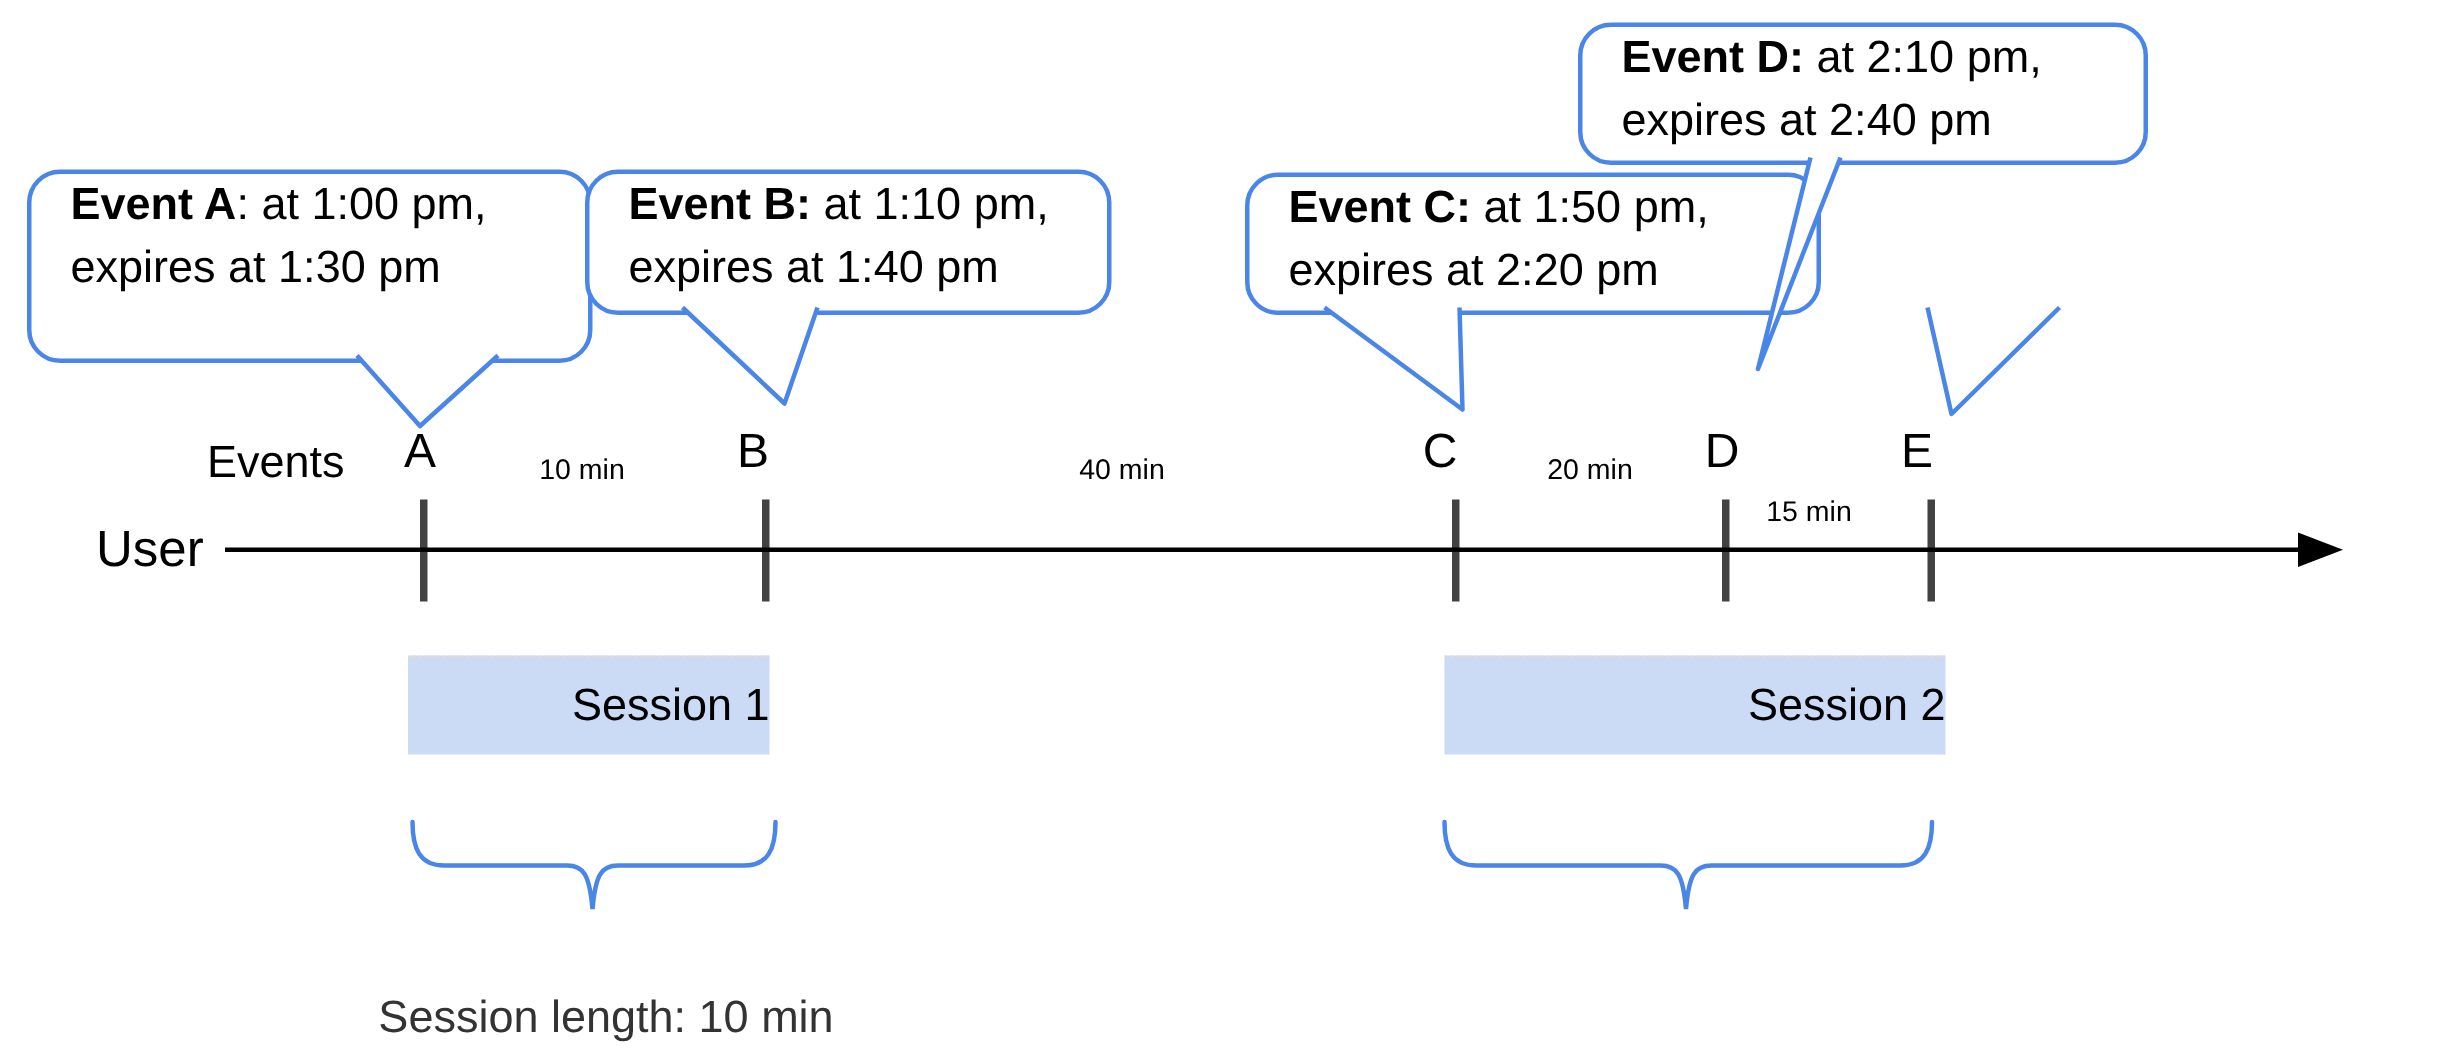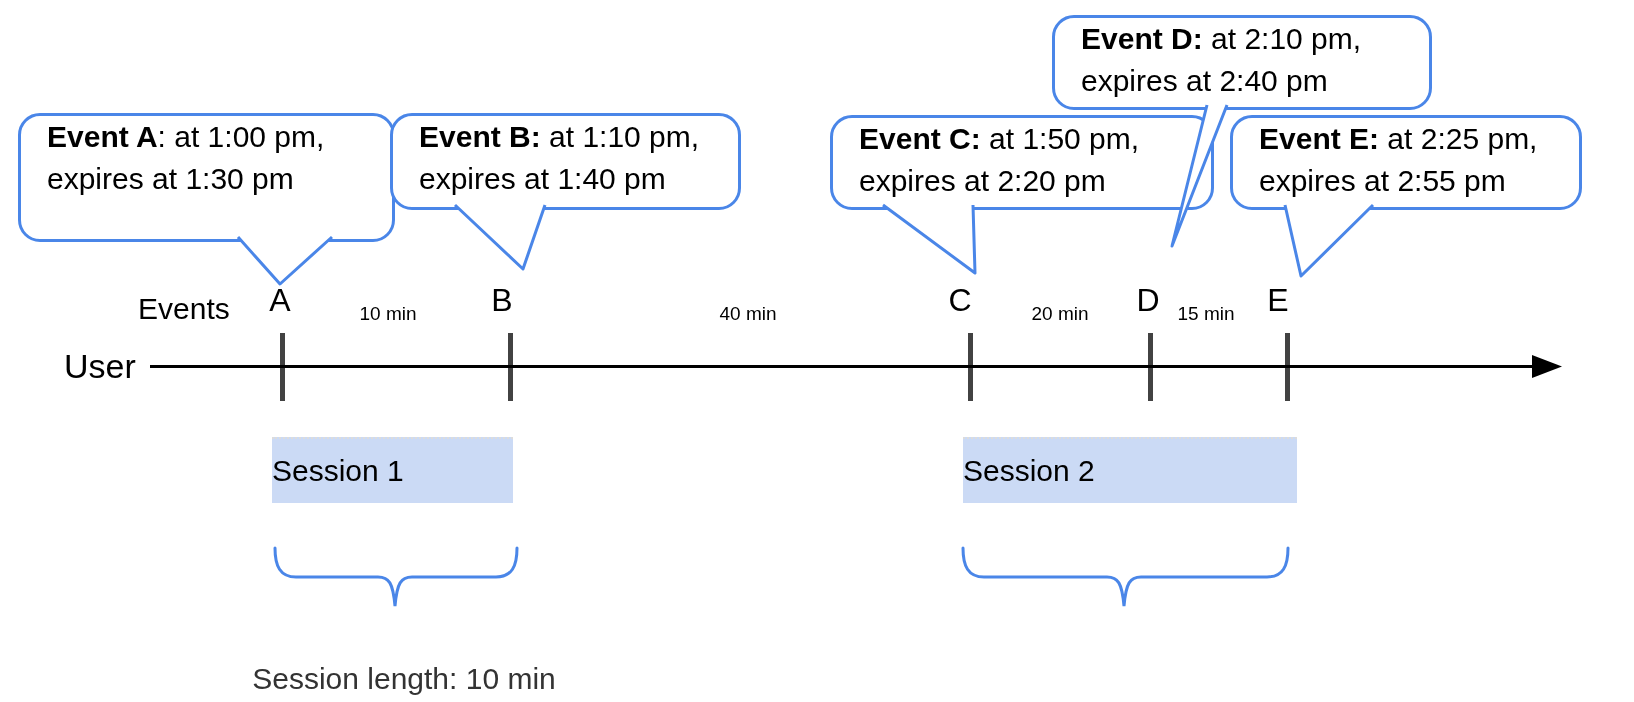--- a/index.html
+++ b/index.html
@@ -15,21 +15,21 @@
   .bline{font-size:30px;line-height:42px;white-space:nowrap;}
   .bline b{font-weight:bold;}
   #overlay{position:absolute;left:0;top:0;z-index:2;pointer-events:none;}
   .tick{position:absolute;width:5px;height:68px;top:333px;background:#424242;z-index:1;}
   .evletter{position:absolute;top:283px;transform:translateX(-50%);font-size:32px;line-height:34px;}
   .interval{position:absolute;top:300px;transform:translateX(-50%);font-size:19px;line-height:27px;}
   .heading{position:absolute;left:138px;top:292px;font-size:30px;}
   .userlabel{position:absolute;left:64px;top:347px;font-size:34px;}
   .session-bar{
     position:absolute;top:437px;height:66px;background:#cbdaf5;border-top:2px dotted #dcdcdc;
-    display:flex;align-items:center;justify-content:flex-start;box-sizing:border-box;z-index:1;
+    display:flex;align-items:center;justify-content:flex-end;box-sizing:border-box;z-index:1;
   }
   .session-bar span{font-size:30px;}
   .slen{position:absolute;top:644px;transform:translateX(-50%);font-size:30px;color:#333333;white-space:nowrap;}
 </style>
 </head>
 <body>
 
 <div id="canvas">
 
   <div class="bubble" style="left:18px;top:113px;width:377px;height:129px;">
@@ -45,24 +45,20 @@
   <div class="bubble" style="left:830px;top:115px;width:384px;height:95px;">
     <div class="bline"><b>Event C:</b><span> at 1:50 pm,</span></div>
     <div class="bline">expires at 2:20 pm</div>
   </div>
 
   <div class="bubble" style="left:1052px;top:15px;width:380px;height:95px;">
     <div class="bline"><b>Event D:</b><span> at 2:10 pm,</span></div>
     <div class="bline">expires at 2:40 pm</div>
   </div>
 
-  <div class="bubble" style="left:1230px;top:115px;width:352px;height:95px;">
-    <div class="bline"><b>Event E:</b><span> at 2:25 pm,</span></div>
-    <div class="bline">expires at 2:55 pm</div>
-  </div>
 
   <svg id="overlay" width="1634" height="702" viewBox="0 0 1634 702">
 
     <path d="M238,237 L280,284 L332,237" fill="#ffffff" stroke="#4a86e8" stroke-width="3" stroke-linejoin="round"></path>
     <path d="M455,205 L523,269 L545,205" fill="#ffffff" stroke="#4a86e8" stroke-width="3" stroke-linejoin="round"></path>
     <path d="M883,205 L975,273 L973,205" fill="#ffffff" stroke="#4a86e8" stroke-width="3" stroke-linejoin="round"></path>
     <path d="M1207,105 L1172,246 L1227,105" fill="#ffffff" stroke="#4a86e8" stroke-width="3" stroke-linejoin="round"></path>
     <path d="M1285,205 L1301,276 L1373,205" fill="#ffffff" stroke="#4a86e8" stroke-width="3" stroke-linejoin="round"></path>
 
     <line x1="150" y1="366.5" x2="1540" y2="366.5" stroke="#000000" stroke-width="3"></line>
@@ -85,21 +81,21 @@
 
   <div class="evletter" style="left:280px;">A</div>
   <div class="evletter" style="left:502px;">B</div>
   <div class="evletter" style="left:960px;">C</div>
   <div class="evletter" style="left:1148px;">D</div>
   <div class="evletter" style="left:1278px;">E</div>
 
   <div class="interval" style="left:388px;">10 min</div>
   <div class="interval" style="left:748px;">40 min</div>
   <div class="interval" style="left:1060px;">20 min</div>
-  <div class="interval" style="left:1206px;">15 min</div>
+  <div class="interval" style="left:1206px;margin-top:28px;">15 min</div>
 
   <div class="session-bar" style="left:272px;width:241px;">
     <span>Session 1</span>
   </div>
   <div class="session-bar" style="left:963px;width:334px;">
     <span>Session 2</span>
   </div>
 
   <div class="slen" style="left:404px;margin-top:18px;">Session length: 10 min</div>
 

